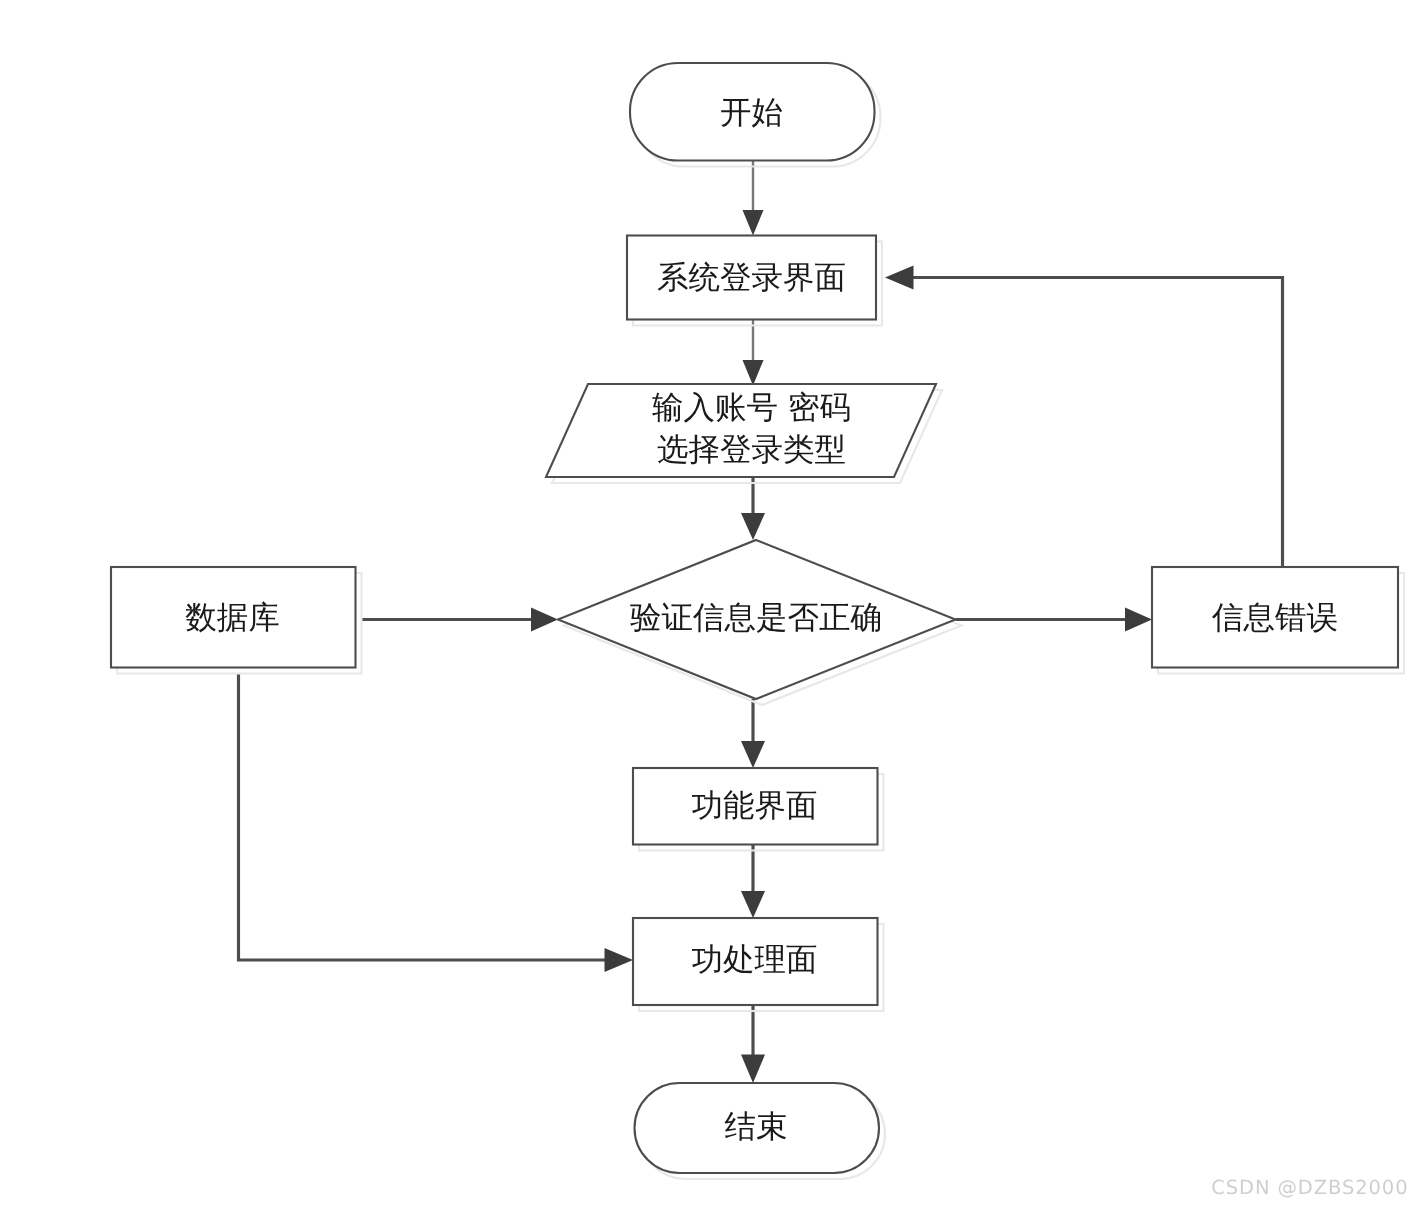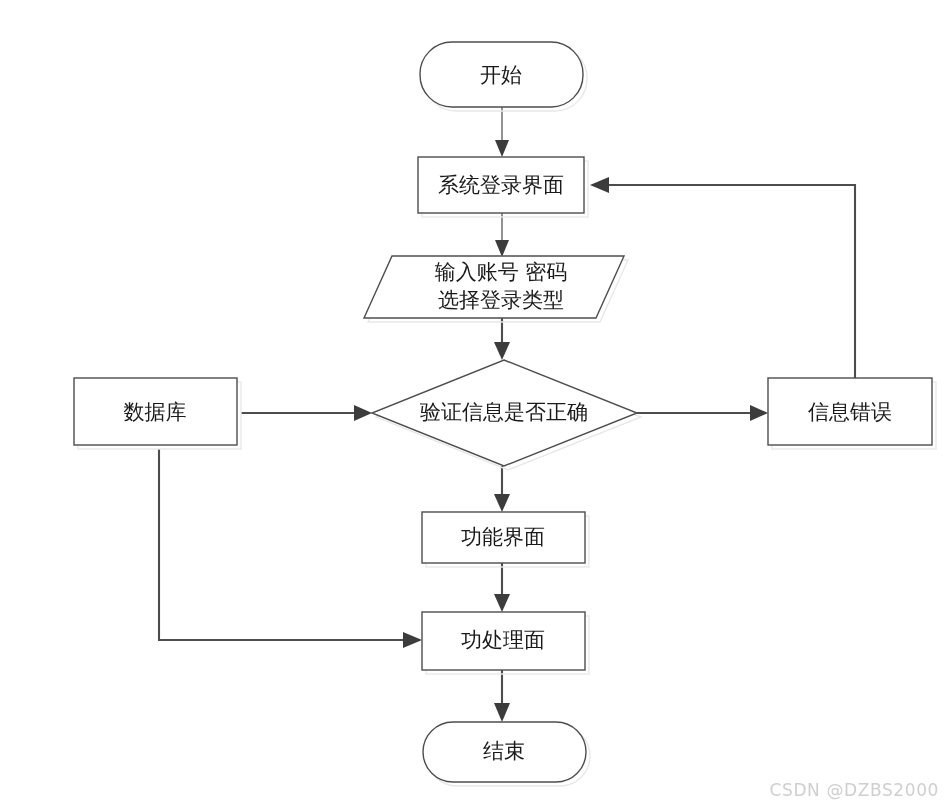--- a/index.html
+++ b/index.html
@@ -57,21 +57,21 @@
   }
   .arrow-head {
     fill: #3c3c3c;
     stroke: none;
   }
   .watermark {
     position: absolute;
     right: 12px;
     bottom: 8px;
     color: #cfcfcf;
-    font-size: 17px;
+    font-size: 13px;
     font-family: "DejaVu Sans", "Liberation Sans", sans-serif;
     letter-spacing: 0.6px;
     user-select: none;
   }
 </style>
 </head>
 <body>
 
 <div id="canvas">
 

